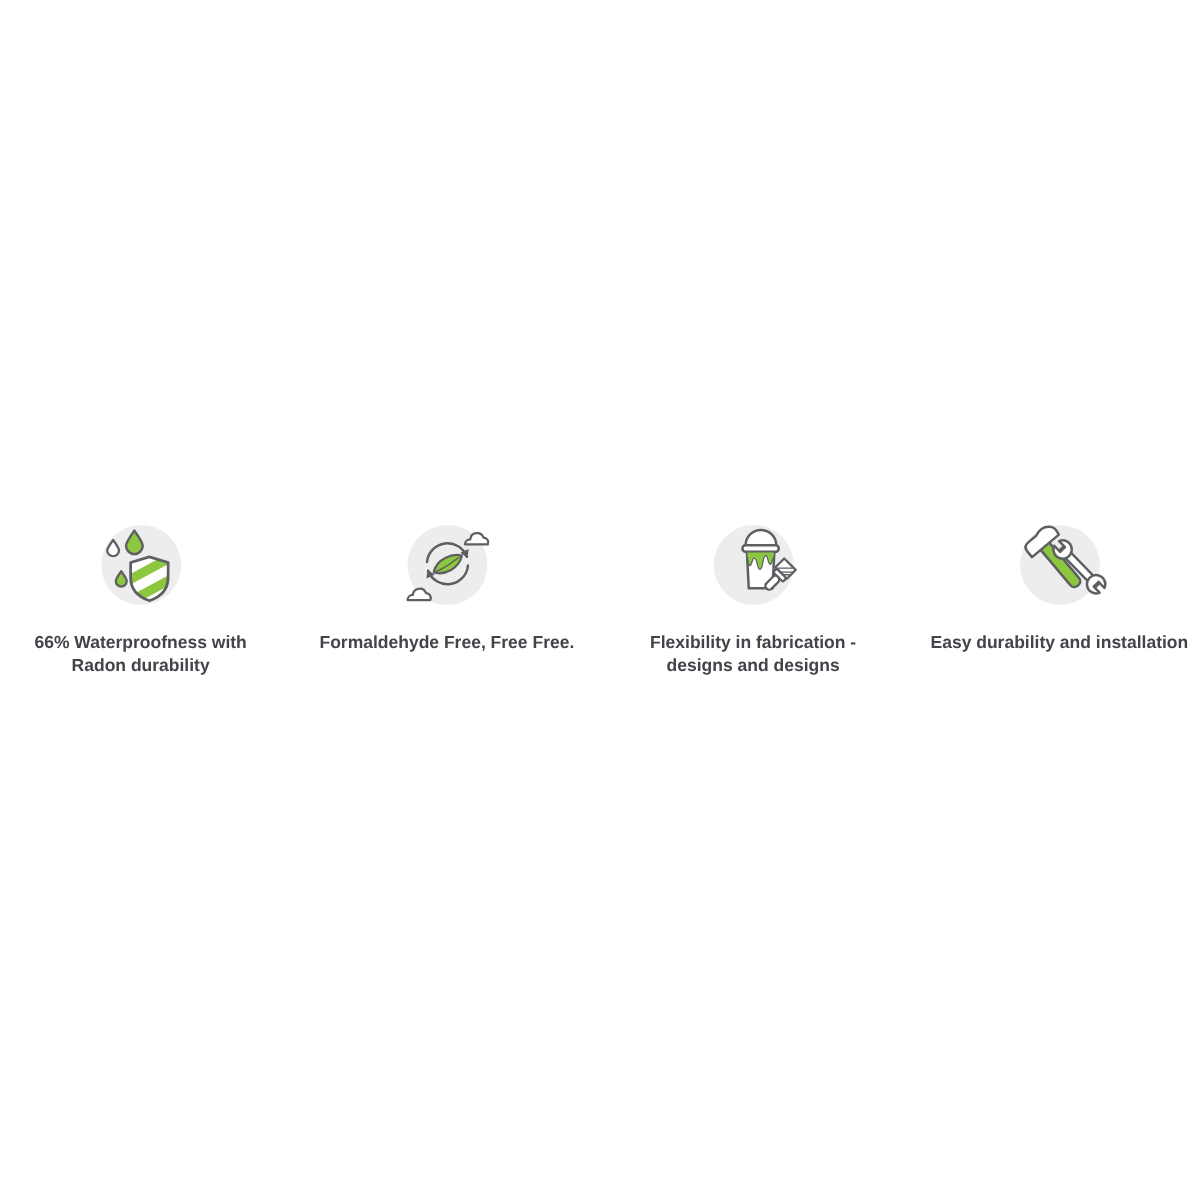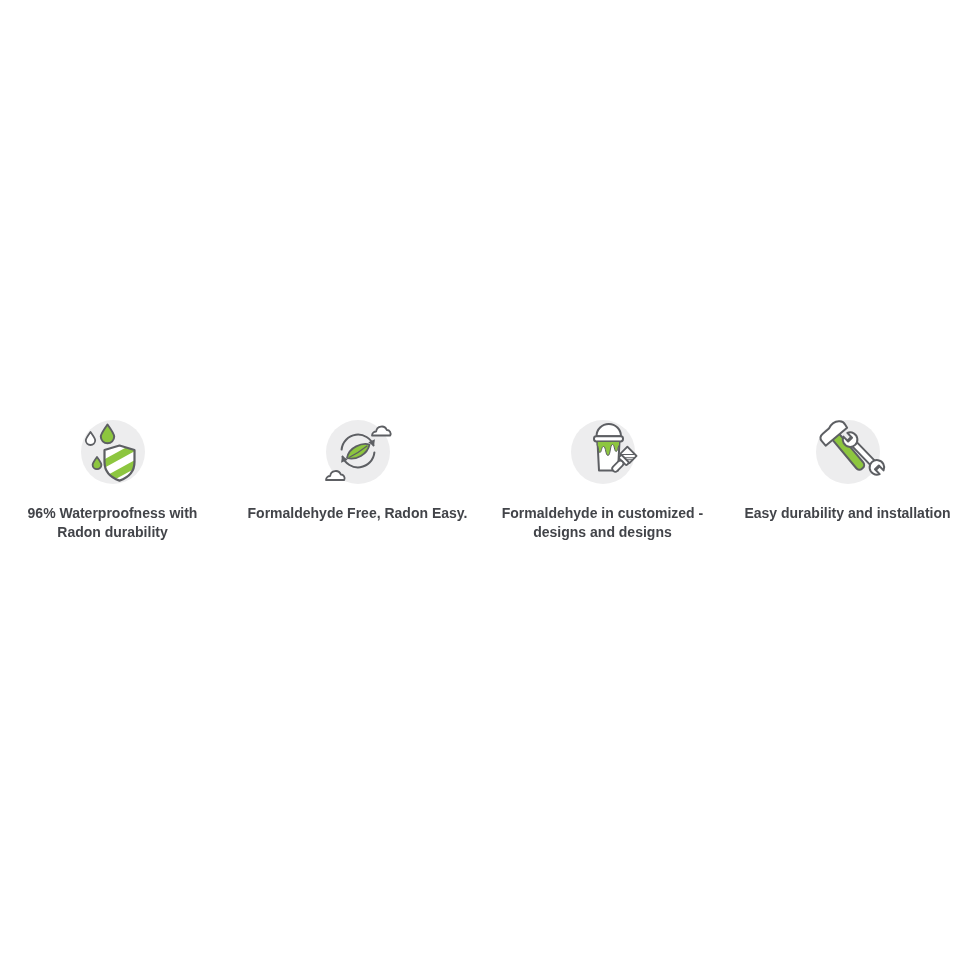--- a/index.html
+++ b/index.html
@@ -72,42 +72,42 @@
         <path class="f-g" d="M36 42 L72 22.5 L72 31 L36 50.5 Z"></path>
         <path class="f-g" d="M36 59.5 L72 40 L72 48.5 L36 68 Z"></path>
       </g>
       <path class="f-n st" stroke-width="2.2" d="M54.5 26.5 L39.5 31 V43 C39.5 52.5 45.8 58.6 54.5 61.6 C63.2 58.6 69.5 52.5 69.5 43 V31 Z"></path>
 
       <path class="f-g st" stroke-width="2" d="M42.5 5.5 C42.5 5.5 35.8 14.8 35.8 17.6 A6.7 6.7 0 0 0 49.2 17.6 C49.2 14.8 42.5 5.5 42.5 5.5 Z"></path>
       <path class="f-w st" stroke-width="1.8" d="M25.5 13 C25.5 13 20.8 19.5 20.8 21.3 A4.7 4.7 0 0 0 30.2 21.3 C30.2 19.5 25.5 13 25.5 13 Z"></path>
       <path class="f-g st" stroke-width="1.8" d="M32 38 C32 38 27.6 44 27.6 45.8 A4.4 4.4 0 0 0 36.4 45.8 C36.4 44 32 38 32 38 Z"></path>
     </svg>
     <div class="caption">
-      <span class="line">96% Waterproofness with</span>
+      <span class="line">66% Waterproofness with</span>
       <span class="line">Radon durability</span>
     </div>
   </div>
 
   <div class="feature">
     <svg class="icon-svg" viewBox="0 0 96 66">
       <circle class="c-bg" cx="48" cy="33" r="32"></circle>
 
       <path class="f-n st" stroke-width="2" d="M31.6 30.6 A16.5 16.5 0 0 1 63.5 26.4"></path>
       <path class="f-d" d="M64 27.4 L64.9 20.2 L58.3 23.2 Z"></path>
       <path class="f-n st" stroke-width="2" d="M64.4 33.4 A16.5 16.5 0 0 1 32.5 37.6"></path>
       <path class="f-d" d="M32 36.6 L31.1 43.8 L37.7 40.8 Z"></path>
 
       <path class="f-g st" stroke-width="1.8" d="M37 39 C39 28 52 23.5 59.5 25.5 C57.5 35.5 46 41.5 37 39 Z"></path>
       <path class="f-n st" stroke-width="1.2" d="M39.5 38.2 C46 35 52 31 57 27"></path>
 
       <path class="f-w st" stroke-width="1.8" d="M62 16.5 a4.2 4.2 0 0 1 4.2 -4 a5.5 5.5 0 0 1 10.6 -1.5 a3.8 3.8 0 0 1 3.4 5.5 Z"></path>
       <path class="f-w st" stroke-width="1.8" d="M16 61 a4.2 4.2 0 0 1 4.2 -4 a5.5 5.5 0 0 1 10.6 -1.5 a3.8 3.8 0 0 1 3.4 5.5 Z"></path>
     </svg>
     <div class="caption">
-      <span class="line">Formaldehyde Free, Radon Easy.</span>
+      <span class="line">Formaldehyde Free, Free Free.</span>
     </div>
   </div>
 
   <div class="feature">
     <svg class="icon-svg" viewBox="0 0 96 66">
       <circle class="c-bg" cx="48" cy="33" r="32"></circle>
 
       <path class="f-w st" stroke-width="2" d="M41.5 17.2 A12.25 12.25 0 0 1 66 17.2 Z"></path>
 
       <path class="f-w st" stroke-width="2" d="M42.5 22.4 H64.5 L63 51.5 H44 Z"></path>
@@ -117,21 +117,21 @@
       <path class="f-g st" stroke-width="1" d="M42.5 22.4 H64.5 V26 C63.2 26 62.8 32.5 61.2 32.5 C59.2 32.5 59.6 25.5 57.5 25.5 C55 25.5 55.6 36.5 53 36.5 C50.4 36.5 51 27.5 48.5 27.5 C46.3 27.5 46.8 33.5 44.8 33.5 C43.2 33.5 43.6 26.5 42.5 26.5 Z"></path>
 
       <g transform="rotate(45 66 44)">
         <rect class="f-w st" stroke-width="1.8" x="59" y="28" width="13" height="10"></rect>
         <path class="f-n st" stroke-width="1.1" d="M61 37 L69 29 M64.5 38 L72 30.5 M67.5 38 L72 33.5"></path>
         <rect class="f-w st" stroke-width="1.8" x="60.5" y="38" width="11" height="4" rx="1.2"></rect>
         <rect class="f-w st" stroke-width="1.8" x="63" y="42" width="6" height="13" rx="2.8"></rect>
       </g>
     </svg>
     <div class="caption">
-      <span class="line">Formaldehyde in customized -</span>
+      <span class="line">Flexibility in fabrication -</span>
       <span class="line">designs and designs</span>
     </div>
   </div>
 
   <div class="feature">
     <svg class="icon-svg" viewBox="0 0 96 66">
       <circle class="c-bg" cx="48" cy="33" r="32"></circle>
 
       <g transform="rotate(-40 36 18)">
         <rect class="f-g st" stroke-width="2" x="31.5" y="15" width="9" height="44" rx="4"></rect>

